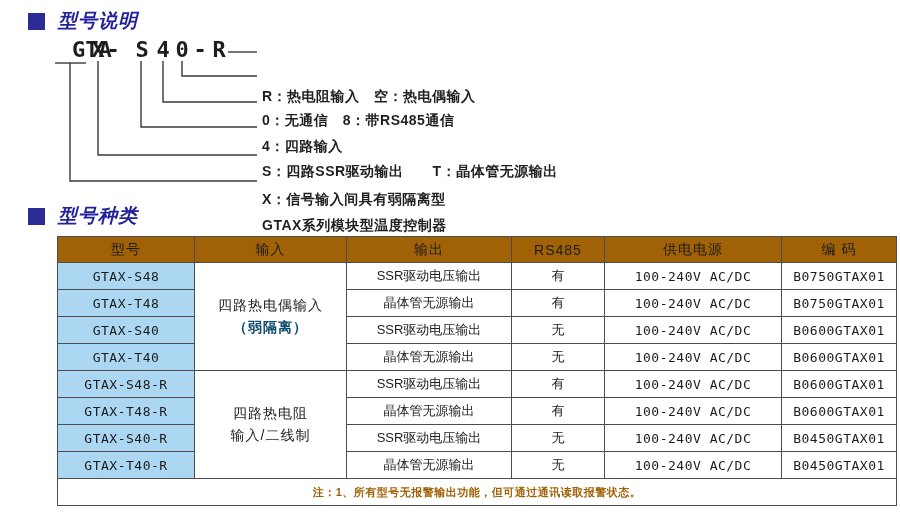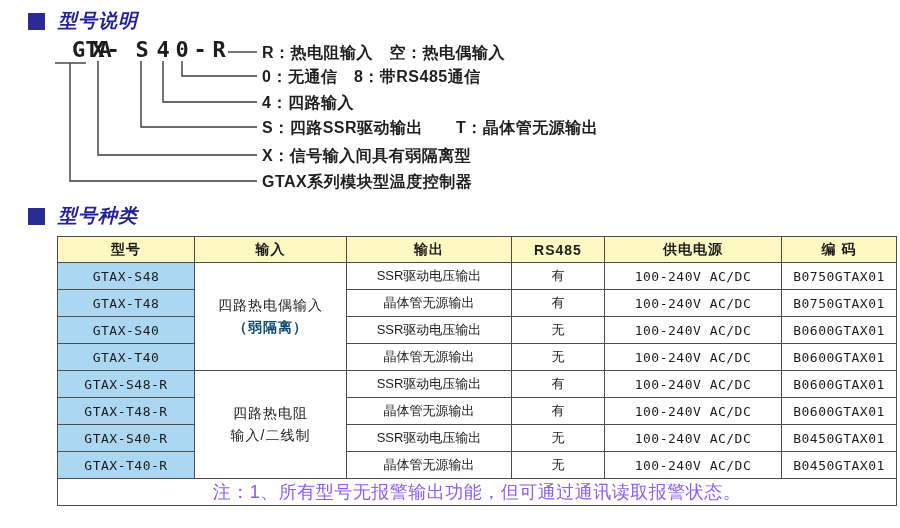--- a/index.html
+++ b/index.html
@@ -9,34 +9,34 @@
   
   .sec-header { position:absolute; left:28px; display:flex; align-items:center;font-style:italic; }
   .sec-sq { width:17px; height:17px; background:#2b2b96; flex:0 0 auto; }
   .sec-title { margin-left:13px; font-size:19px; font-weight:bold; color:#22229a; letter-spacing:1px; white-space:nowrap; }
 
   
   .code-seg { position:absolute; top:40px; font-family:"DejaVu Sans Mono","Liberation Mono",monospace;
               font-size:22px; font-weight:bold; color:#1d1d1d; line-height:20px; white-space:pre; }
   .code-center { transform:translateX(-50%); }
   .diagram-lines { position:absolute; left:0; top:0; width:900px; height:528px; pointer-events:none; }
-  .dlabel { position:absolute; left:262px; height:17px; line-height:17px; font-size:16px; font-weight:bold;
-            color:#1f1f1f; white-space:pre; letter-spacing:0.5px; }
+  .dlabel { position:absolute; left:262px; height:17px; line-height:17px; font-size:14px; font-weight:bold;
+            color:#1f1f1f; white-space:pre; letter-spacing:0.5px;margin-top:44px; }
 
   
   table.spec { position:absolute; left:57px; top:236px; border-collapse:collapse; table-layout:fixed;
                font-size:13px; color:#1c1c1c; }
   table.spec th, table.spec td { border:1px solid #4c4c4c; text-align:center; vertical-align:middle; padding:0 2px; overflow:hidden; }
-  table.spec th { background:#fef9c3; height:25px; font-weight:bold; font-size:14px; letter-spacing:1px; }
+  table.spec th { background:#a16207; height:25px; font-weight:normal; font-size:14px; letter-spacing:1px; }
   table.spec td { height:26px; background:#ffffff; }
   td.model-cell { background:#abd7f2 !important; font-family:"DejaVu Sans Mono","Liberation Mono",monospace; font-size:13px; letter-spacing:0.5px;margin-left:13px; }
   td.mono { font-family:"DejaVu Sans Mono","Liberation Mono",monospace; font-size:13px; letter-spacing:0.5px; }
   td.input-cell { font-size:14px; line-height:1.55; letter-spacing:1px; }
   .red-text { color:#0c4a6e; font-weight:bold; }
-  td.note-cell { text-align:left; height:30px; padding-left:7px; color:#8b5cf6; font-weight:normal; font-size:18px; letter-spacing:0.5px; }
+  td.note-cell { text-align:left; height:30px; padding-left:7px; color:#a16207; font-weight:bold; font-size:11px; letter-spacing:0.5px; }
 </style>
 </head>
 <body>
 
 <div id="canvas">
 
   <div class="sec-header" style="top:8px;">
     <div class="sec-sq"></div>
     <div class="sec-title">型号说明</div>
   </div>

